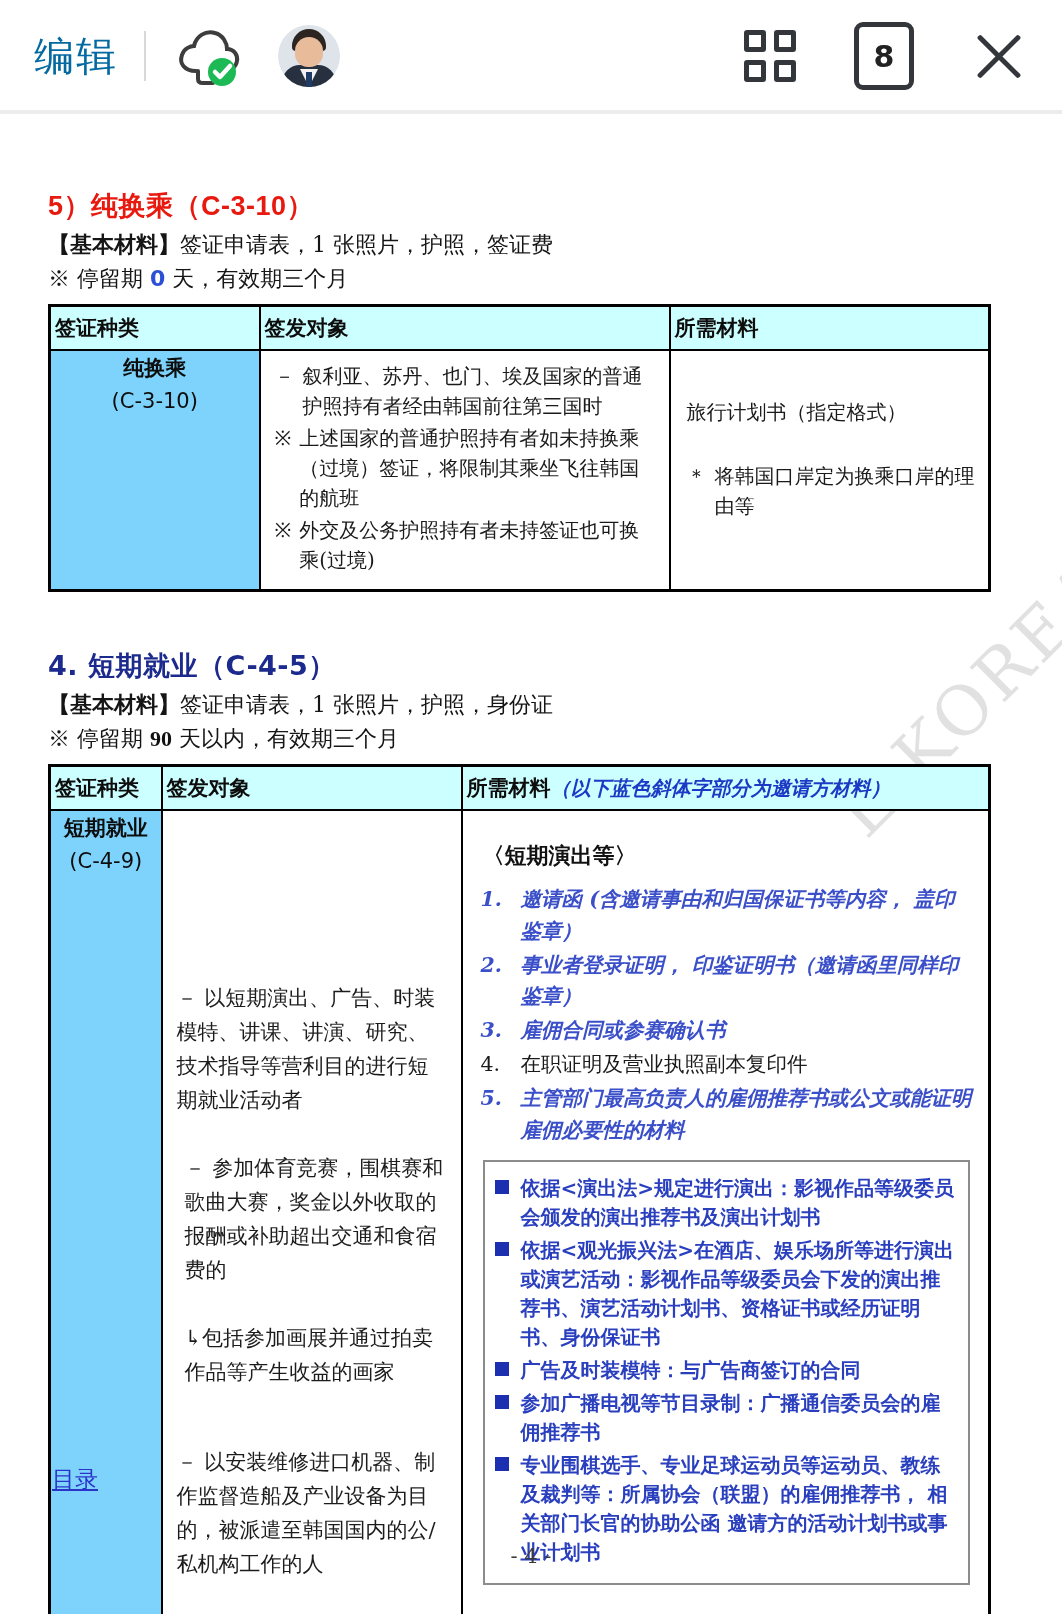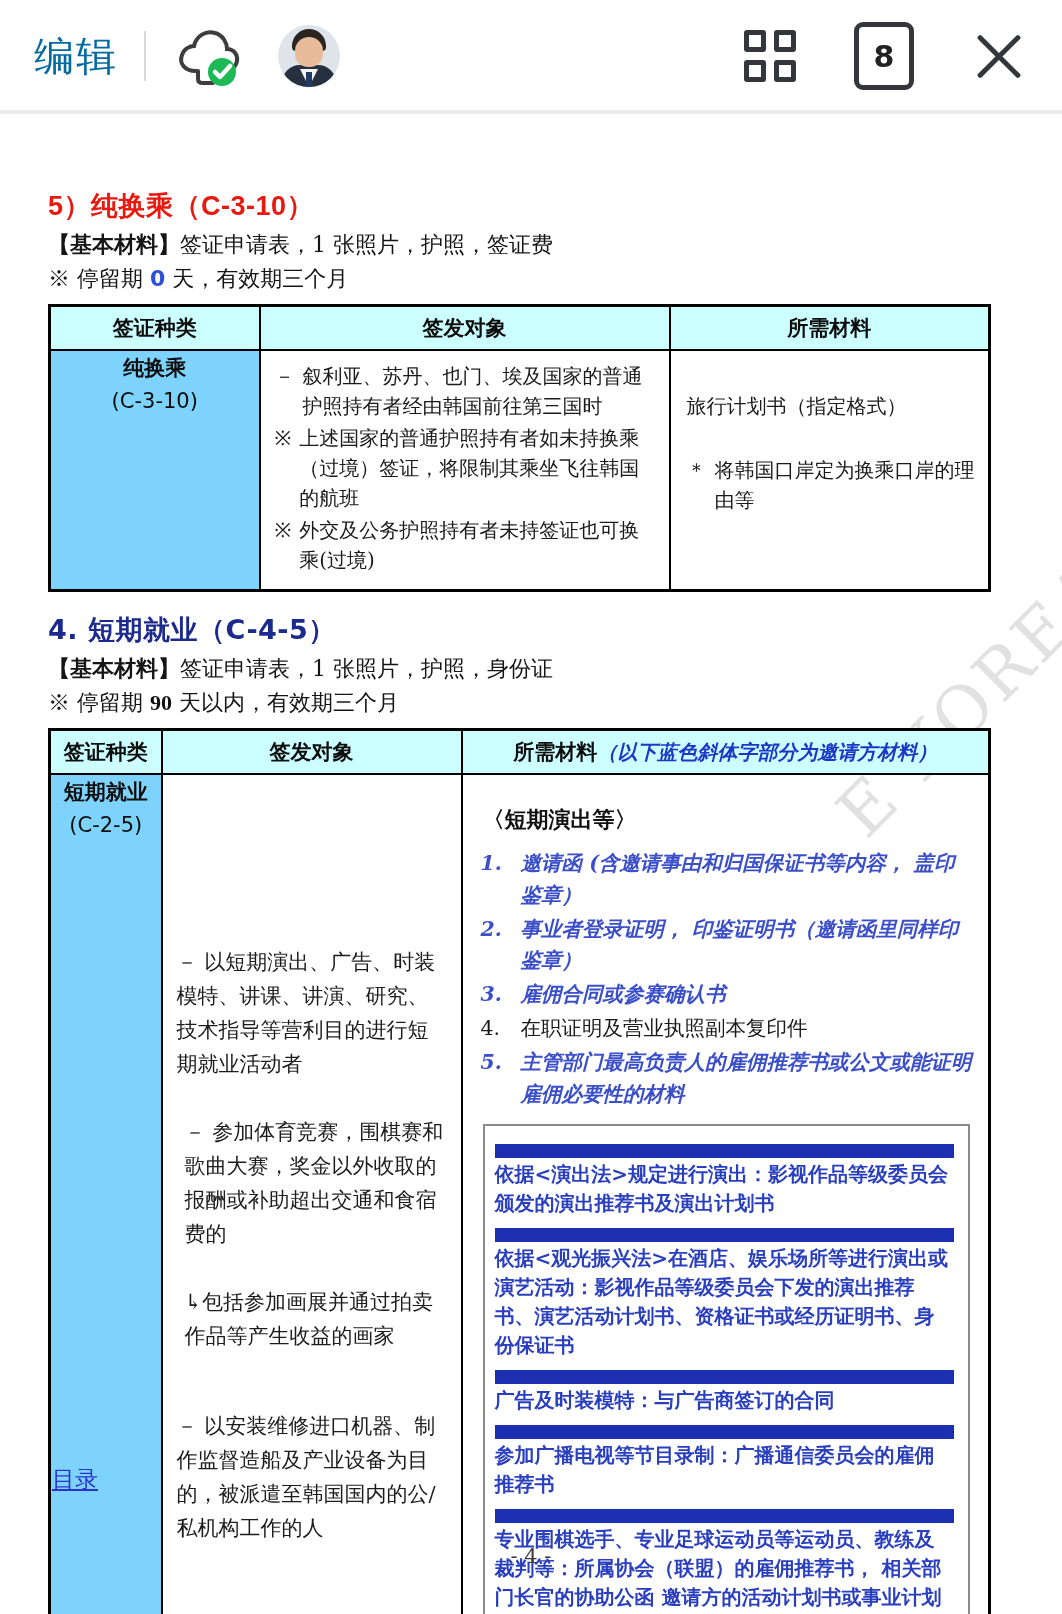--- a/index.html
+++ b/index.html
@@ -109,38 +109,38 @@
   .num-black{color:#111;font-weight:bold;font-family:Liberation Serif, serif;}
 
   
   table.vt{
     border-collapse:collapse;width:940px;
     table-layout:fixed;
     border:3px solid #000;
   }
   table.vt td,table.vt th{border:2px solid #000;vertical-align:top;}
   .thead td{
-    background:#ccffff;text-align:center;font-weight:bold;
+    background:#ccffff;font-weight:bold;
     font-size:21px;color:#0d0d0d;padding:7px 4px;
     font-family:"DejaVu Sans","Liberation Sans",sans-serif;
     vertical-align:middle;
   }
   .thead td .blue-note{
     color:#1b39c4;font-style:italic;font-weight:bold;font-size:20px;
   }
   .kind-cell{
     background:#7dd3fc;text-align:center;vertical-align:middle;
     font-size:21px;color:#0d0d0d;line-height:1.55;
     font-family:"DejaVu Sans","Liberation Sans",sans-serif;
   }
   .kind-cell .k1{font-weight:bold;}
   .kind-cell .k2{font-weight:normal;}
   .obj-cell{padding:10px 12px 12px 14px;font-size:20px;line-height:1.5;color:#1a1a1a;
     font-family:"DejaVu Serif","Liberation Serif",serif;}
-  .mat-cell{padding:12px 12px 12px 16px;font-size:20px;line-height:1.5;color:#1a1a1a;
+  .mat-cell{padding:18px 12px 12px 16px;font-size:20px;line-height:1.5;color:#1a1a1a;
     font-family:"DejaVu Serif","Liberation Serif",serif;}
 
   .hang{display:flex;gap:8px;margin:0 0 2px 0;}
   .hang .mk{flex:0 0 auto;}
   .hang .tx{flex:1 1 auto;}
 
   
   .t2-obj{padding:0;}
   .t2-obj-inner{padding:170px 14px 0 14px;font-size:21px;line-height:1.62;color:#1c1c1c;
      font-family:"DejaVu Serif","Liberation Serif",serif;}
@@ -156,22 +156,22 @@
   ol.matlist li .no{flex:0 0 30px;text-align:left;}
   ol.matlist li .tx{flex:1 1 auto;}
   .blue-i{color:#3b4fc9;font-style:italic;font-weight:bold;}
   .plain{color:#1a1a1a;font-style:normal;font-weight:normal;}
 
   .bulletbox{
     border:2px solid #8c8c8c;margin:14px 2px 26px 2px;padding:12px 14px 12px 10px;
     background:#ffffff;
   }
   ul.bl{margin:0;padding:0;list-style:none;}
-  ul.bl li{display:flex;gap:2px;margin-bottom:4px;color:#2a3fbe;font-weight:bold;
-      font-size:20px;line-height:1.45;font-family:"DejaVu Sans","Liberation Sans",sans-serif;flex-direction:column;}
+  ul.bl li{display:flex;gap:12px;margin-bottom:4px;color:#2a3fbe;font-weight:bold;
+      font-size:20px;line-height:1.45;font-family:"DejaVu Sans","Liberation Sans",sans-serif;}
   ul.bl li .sq{flex:0 0 14px;height:14px;background:#1b2fb0;margin-top:6px;}
   ul.bl li .tx{flex:1 1 auto;}
 
   
   .toc-link{
     position:absolute;left:52px;top:1338px;font-size:23px;color:#2b34c9;
     text-decoration:underline;
     font-family:"DejaVu Serif","Liberation Serif",serif;
   }
   .pagenum{
@@ -277,21 +277,21 @@
           <div style="margin-top:28px">旅行计划书（指定格式）</div>
           <div class="hang" style="margin-top:34px">
             <span class="mk">＊</span>
             <span class="tx">将韩国口岸定为换乘口岸的理由等</span>
           </div>
         </td>
       </tr>
       </tbody>
     </table>
 
-    <div class="h-blue" style="margin-top:20px">4. 短期就业（C-4-5）</div>
+    <div class="h-blue" style="margin-top:56px">4. 短期就业（C-4-5）</div>
     <div class="basic-line">
       <b>【基本材料】</b><span>签证申请表，1 张照片，护照，身份证</span>
     </div>
     <div class="note-line">
       <span>※ 停留期</span>
       <span class="num-black">90</span>
       <span>天以内，有效期三个月</span>
     </div>
 
     <table class="vt">
@@ -305,21 +305,21 @@
         <td>签证种类</td>
         <td>签发对象</td>
         <td>
           <span>所需材料</span><span class="blue-note">（以下蓝色斜体字部分为邀请方材料）</span>
         </td>
       </tr>
       <tr>
 
         <td class="kind-cell">
           <div class="k1">短期就业</div>
-          <div class="k2">(C-2-5)</div>
+          <div class="k2">(C-4-9)</div>
         </td>
 
         <td class="t2-obj">
           <div class="t2-obj-inner">
             <p>－ 以短期演出、广告、时装模特、讲课、讲演、研究、技术指导等营利目的进行短期就业活动者</p>
             <p class="blk-ind">－ 参加体育竞赛，围棋赛和歌曲大赛，奖金以外收取的报酬或补助超出交通和食宿费的</p>
             <p class="blk-ind">↳包括参加画展并通过拍卖作品等产生收益的画家</p>
             <p style="margin-top:56px">－ 以安装维修进口机器、制作监督造船及产业设备为目的，被派遣至韩国国内的公/私机构工作的人</p>
           </div>
         </td>

